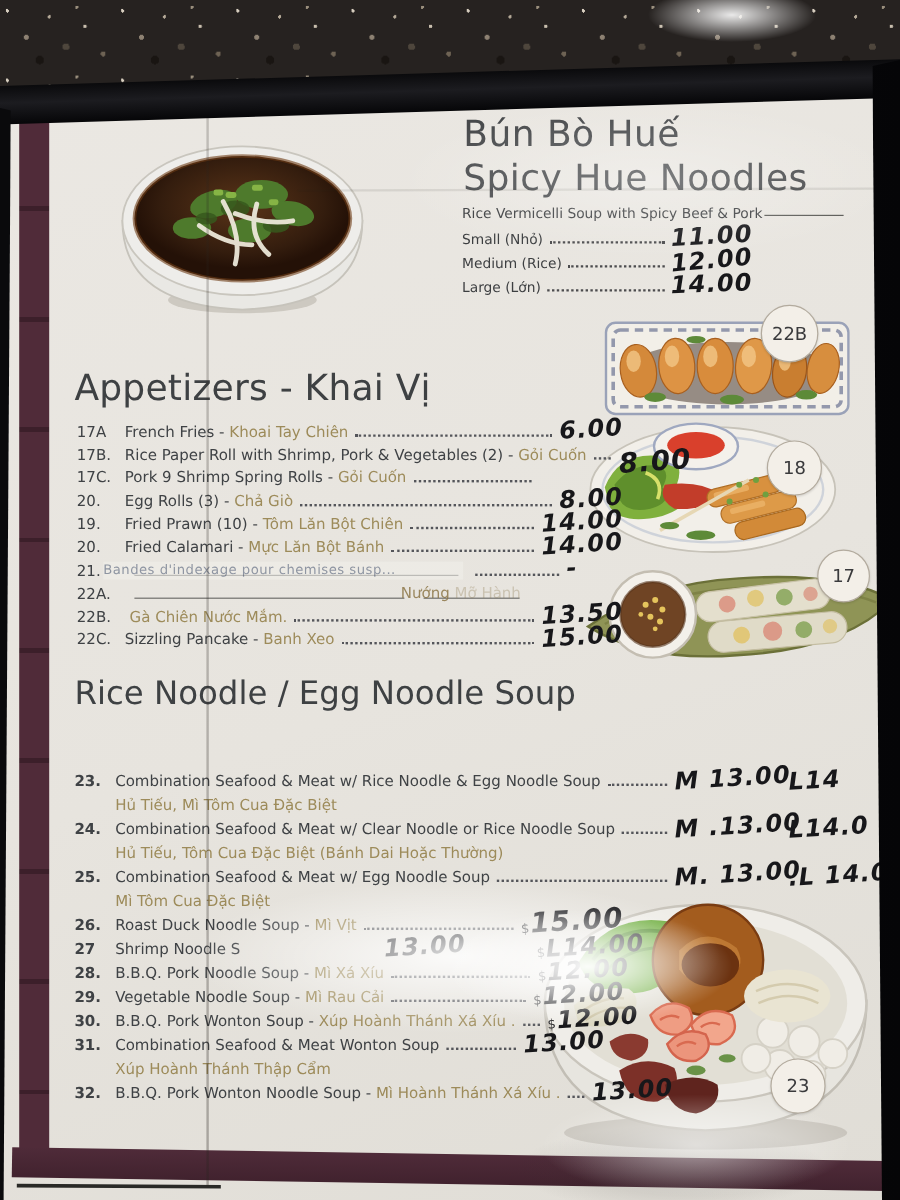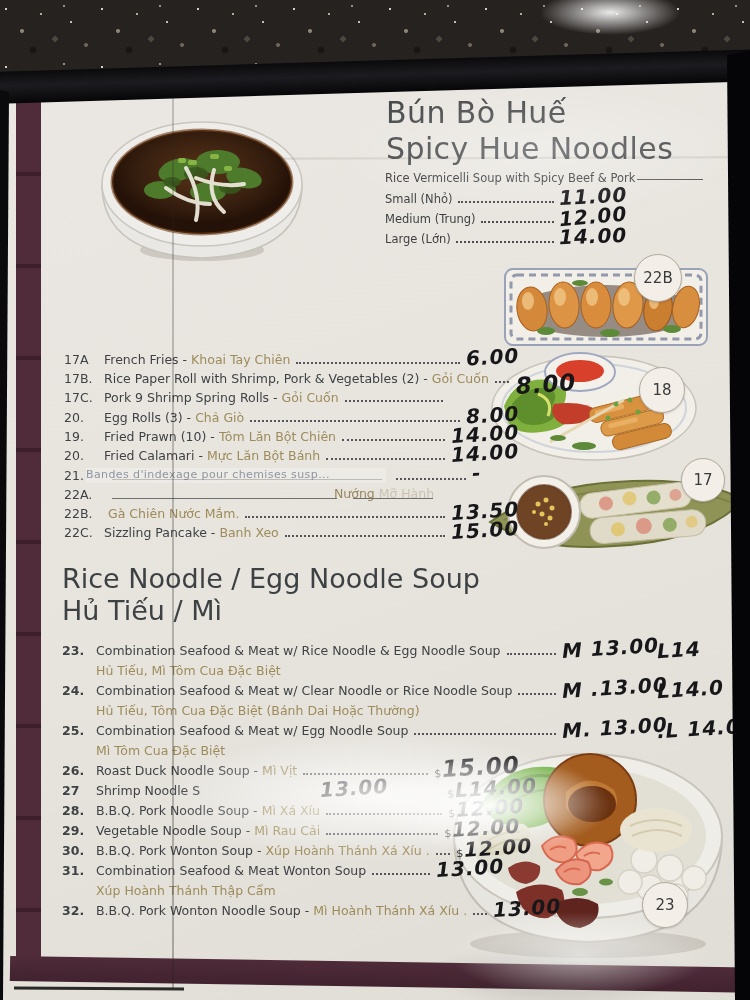--- a/index.html
+++ b/index.html
@@ -302,31 +302,32 @@
   <div class="tx subtitle" style="left:385px;top:171px;">
     <span>Rice Vermicelli Soup with Spicy Beef &amp; Pork</span><span class="uline"></span>
   </div>
   <div class="size-rows" id="size-rows">
       <div class="srow">
         <span class="slbl">Small (Nhỏ)</span>
         <span class="sleader"></span>
         <span class="hand sprice">11.00</span>
       </div>
       <div class="srow">
-        <span class="slbl">Medium (Trung)</span>
+        <span class="slbl">Medium (Rice)</span>
         <span class="sleader"></span>
         <span class="hand sprice">12.00</span>
       </div>
       <div class="srow">
         <span class="slbl">Large (Lớn)</span>
         <span class="sleader"></span>
         <span class="hand sprice">14.00</span>
       </div>
     </div>
 
+  <div class="tx heading" style="left:62px;top:306px;">Appetizers - Khai Vị</div>
   <div class="list" id="app-list" style="left:64px;top:352px;width:455px;">
       <div class="row">
         <span class="num">17A</span>
         <span>French Fries -</span>
         <span class="vi">Khoai Tay Chiên</span>
         <span class="leader"></span>
         <span class="hand ">6.00</span>
       </div>
       <div class="row">
         <span class="num">17B.</span>
@@ -385,21 +386,20 @@
         <span class="num">22C.</span>
         <span>Sizzling Pancake -</span>
         <span class="vi">Banh Xeo</span>
         <span class="leader"></span>
         <span class="hand ">15.00</span>
       </div>
     </div>
   <div class="whiteout">Bandes d'indexage pour chemises susp...</div>
 
   <div class="tx heading2" style="left:62px;top:563px;">Rice Noodle / Egg Noodle Soup</div>
-  <div class="tx heading2" style="left:62px;top:595px;">Hủ Tiếu / Mì</div>
   <div class="list" id="noodle-list" style="left:62px;top:643px;width:700px;">
       <div class="row nrow">
         <span class="nnum">23.</span>
         <span>Combination Seafood &amp; Meat w/ Rice Noodle &amp; Egg Noodle Soup</span>
         <span class="leader"></span>
         <span class="hand pm">M 13.00</span>
         <span class="hand pl">L14</span>
       </div>
       <div class="subrow">Hủ Tiếu, Mì Tôm Cua Đặc Biệt</div>
       <div class="row nrow">

